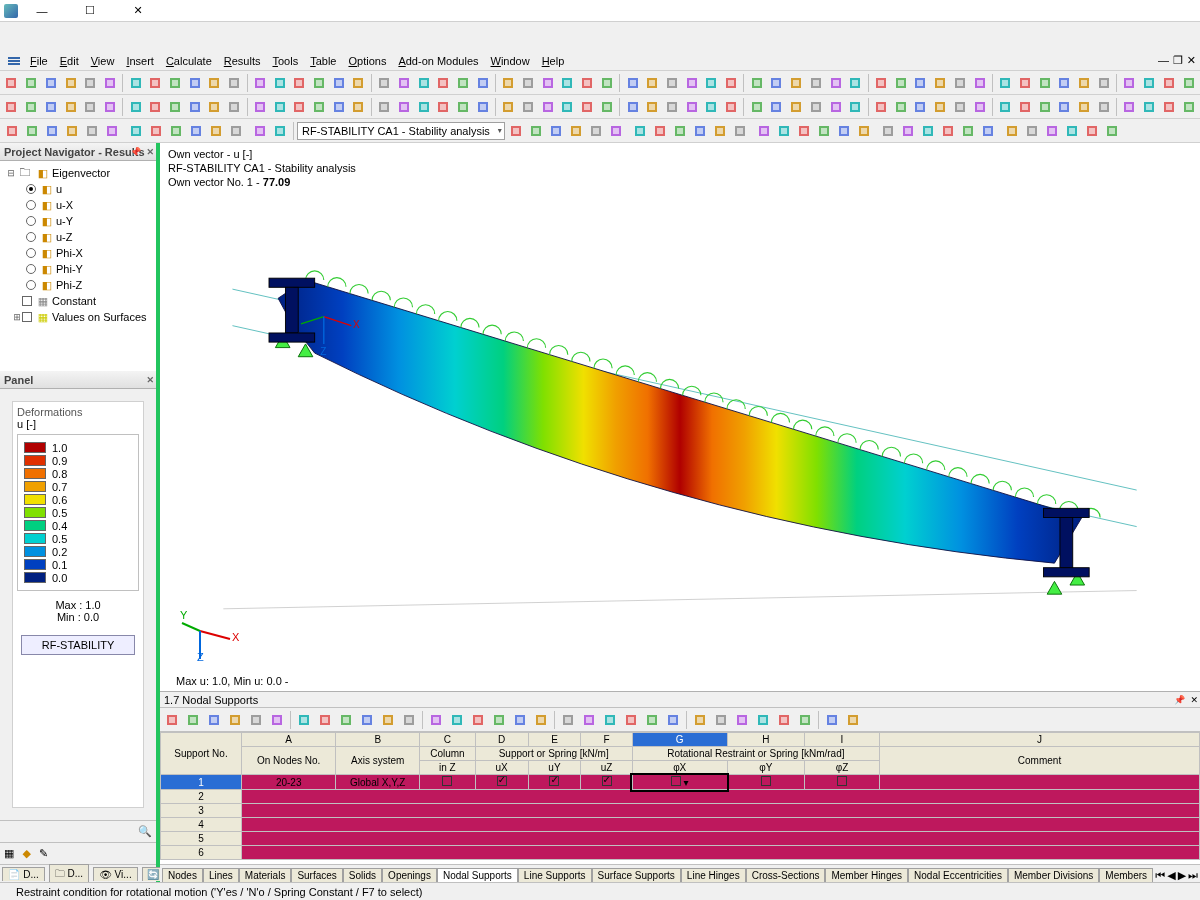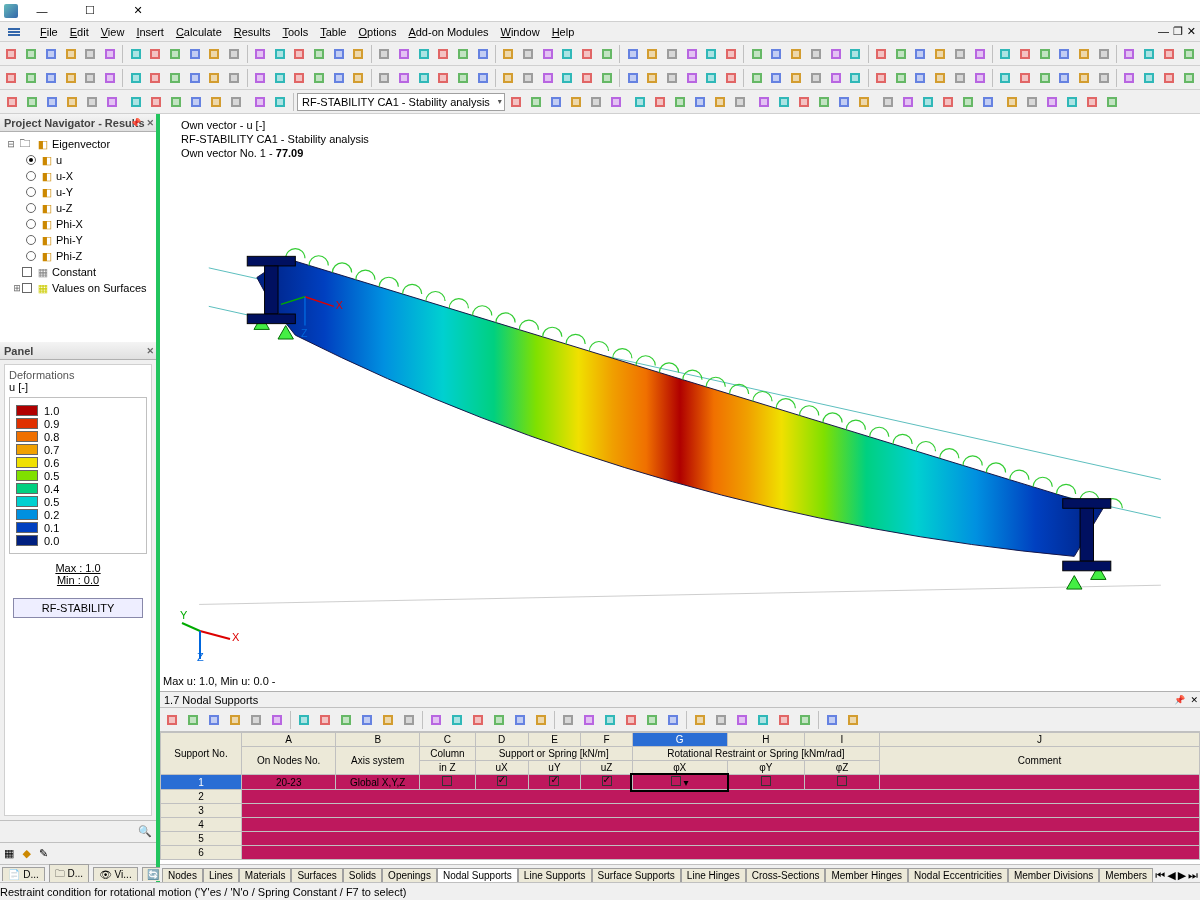--- a/index.html
+++ b/index.html
@@ -2,21 +2,21 @@
 <html><head>
 <meta charset="utf-8">
 <style>
 * { box-sizing: border-box; margin: 0; padding: 0; font-family: "Segoe UI", Tahoma, sans-serif; font-size: 11px; }
 body { background: #f0f0f0; width: 1200px; height: 900px; overflow: hidden; display: flex; flex-direction: column; }
 .title-bar { height: 22px; background: #fff; display: flex; align-items: center; padding: 0 4px; border-bottom: 1px solid #d0d0d0; }
 .title-bar .icon { width: 14px; height: 14px; background: linear-gradient(135deg,#6bb,#36a); border-radius: 2px; margin-right: 4px; }
 .title-bar .title { flex: 1; }
 .win-btns { display: flex; gap: 8px; }
 .win-btn { width: 40px; height: 18px; display: flex; align-items: center; justify-content: center; }
-.menu-bar { height: 20px; background: #f0f0f0; display: flex; align-items: center; padding: 0 4px; gap: 10px; border-bottom: 1px solid #d0d0d0; position: relative; }
+.menu-bar { height: 20px; background: #f0f0f0; display: flex; align-items: center; padding: 0 4px; gap: 0; border-bottom: 1px solid #d0d0d0; position: relative; margin-top: 29px; }
 .menu-item { padding: 2px 6px; cursor: default; }
 .mdi-btns { position: absolute; right: 4px; display: flex; gap: 4px; }
 .toolbar-row { height: 24px; background: #f0f0f0; display: flex; align-items: center; padding: 0 2px; gap: 1px; border-bottom: 1px solid #d0d0d0; overflow: hidden; }
 .tbtn { width: 20px; height: 20px; display: inline-flex; align-items: center; justify-content: center; border: 1px solid transparent; }
 .tbtn svg { width: 14px; height: 14px; }
 .sep { width: 1px; height: 18px; background: #c0c0c0; margin: 0 2px; }
 .combo { height: 18px; border: 1px solid #a0a0a0; background: #fff; padding: 0 14px 0 4px; display: inline-flex; align-items: center; position: relative; min-width: 180px; }
 .combo::after { content: "▾"; position: absolute; right: 2px; font-size: 8px; color: #555; }
 .main { flex: 1; display: flex; overflow: hidden; }
 .left-col { width: 160px; display: flex; flex-direction: column; border-right: 4px solid #22c55e; }
@@ -24,51 +24,51 @@
 .pane-title .x { position: absolute; right: 2px; font-size: 9px; color: #666; }
 .pane-title .pin { position: absolute; right: 14px; font-size: 9px; color: #666; }
 .nav-tree { flex: 0 0 auto; background: #fff; padding: 4px 2px; height: 210px; overflow: hidden; }
 .tree-row { display: flex; align-items: center; height: 16px; padding-left: 4px; }
 .tree-row .exp { width: 10px; text-align: center; color: #666; font-size: 9px; }
 .tree-row .ico { width: 14px; height: 12px; display: inline-flex; align-items: center; justify-content: center; margin: 0 2px; }
 .tree-row .radio { width: 10px; height: 10px; border: 1px solid #666; border-radius: 50%; display: inline-flex; align-items: center; justify-content: center; margin-right: 2px; }
 .tree-row .radio.sel::after { content: ""; width: 4px; height: 4px; background: #000; border-radius: 50%; }
 .tree-row .cb { width: 10px; height: 10px; border: 1px solid #666; margin-right: 2px; }
 .panel-pane { background: #f0f0f0; display: flex; flex-direction: column; flex: 1; }
-.panel-body { background: #fff; margin: 4px; flex: 1; padding: 4px; display: flex; flex-direction: column; border: 1px solid #d0d0d0; }
+.panel-body { background: #fff; margin: 12px; flex: 1; padding: 4px; display: flex; flex-direction: column; border: 1px solid #d0d0d0; }
 .legend-box { border: 1px solid #c0c0c0; background: #fff; padding: 6px; margin-top: 4px; }
 .leg-row { display: flex; align-items: center; height: 13px; }
 .leg-sw { width: 22px; height: 11px; border: 1px solid #666; margin-right: 6px; }
-.minmax { text-align: center; margin: 8px 0; font-family: monospace; font-size: 10px; text-decoration: underline; }
+.minmax { text-align: center; margin: 8px 0; font-family: monospace; font-size: 10px; }
 .rf-btn { margin: 4px; border: 1px solid #88a; background: #eef; text-align: center; padding: 3px; }
 .left-bot { height: 22px; border-top: 1px solid #c0c0c0; display: flex; align-items: center; padding: 0 4px; gap: 8px; }
 .left-tabs { height: 18px; display: flex; align-items: center; padding: 0 2px; gap: 4px; border-top: 1px solid #c0c0c0; }
 .right-col { flex: 1; display: flex; flex-direction: column; overflow: hidden; }
 .viewport { flex: 1; background: #fff; position: relative; overflow: hidden; border-bottom: 1px solid #b0b0b0; }
-.vp-text { position: absolute; left: 21px; top: 4px; color: #000; line-height: 14px; }
-.vp-bottom { position: absolute; left: 3px; bottom: 4px; }
+.vp-text { position: absolute; left: 8px; top: 4px; color: #000; line-height: 14px; }
+.vp-bottom { position: absolute; left: 16px; bottom: 4px; }
 .axis-gizmo { position: absolute; left: 20px; bottom: 30px; width: 60px; height: 60px; }
 .bottom-pane { height: 190px; display: flex; flex-direction: column; }
 .bp-title { height: 16px; background: #f0f0f0; display: flex; align-items: center; padding: 0 4px; border-bottom: 1px solid #c0c0c0; position: relative; }
 .bp-title .x { position: absolute; right: 2px; font-size: 9px; }
 .bp-title .pin { position: absolute; right: 14px; font-size: 9px; }
 .bp-tb { height: 24px; background: #f0f0f0; display: flex; align-items: center; padding: 0 2px; gap: 1px; border-bottom: 1px solid #c0c0c0; }
 .grid-wrap { flex: 1; overflow: hidden; background: #fff; }
 table.grid { border-collapse: collapse; width: 100%; }
 table.grid th, table.grid td { border: 1px solid #c0c0c0; padding: 1px 3px; text-align: center; font-size: 10px; height: 14px; background: #be185d; }
 table.grid th { background: #ece9d8; font-weight: normal; }
 table.grid th.sel { background: #2a6dd4; color: #fff; }
 table.grid td.rh { background: #ece9d8; }
 table.grid td.rh.sel { background: #2a6dd4; color: #fff; }
 .cbx { display: inline-block; width: 10px; height: 10px; border: 1px solid #333; position: relative; }
 .cbx.chk::after { content: "✓"; position: absolute; top: -3px; left: 0; font-size: 10px; }
 .tabs-row { height: 18px; background: #f0f0f0; display: flex; align-items: flex-end; padding: 0 2px; gap: 0; border-top: 1px solid #c0c0c0; overflow: hidden; }
 .tab { border: 1px solid #a0a0a0; border-bottom: none; padding: 1px 5px; background: #ece9d8; font-size: 10px; white-space: nowrap; }
 .tab.act { background: #fff; }
-.status-bar { height: 18px; background: #f0f0f0; border-top: 1px solid #c0c0c0; display: flex; align-items: center; padding: 0 0; }
+.status-bar { height: 18px; background: #f0f0f0; border-top: 1px solid #c0c0c0; display: flex; align-items: center; padding: 0 16px; }
 .viz-svg { position: absolute; top: 0; left: 0; width: 100%; height: 100%; }
 .dots { position: absolute; inset: 0; background-image: radial-gradient(#888 0.5px, transparent 0.5px); background-size: 80px 70px; opacity: 0.4; }
 </style>
 </head>
 <body>
 
 <div class="title-bar">
   <span class="icon"></span>
   <div class="win-btns">
     <span class="win-btn">—</span>

